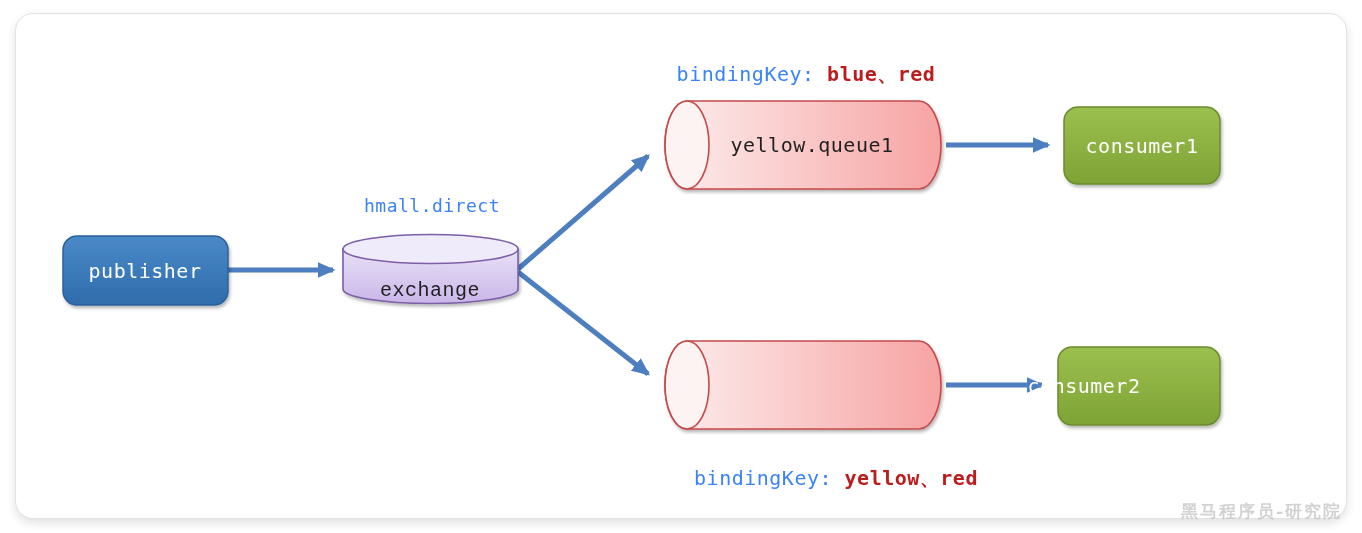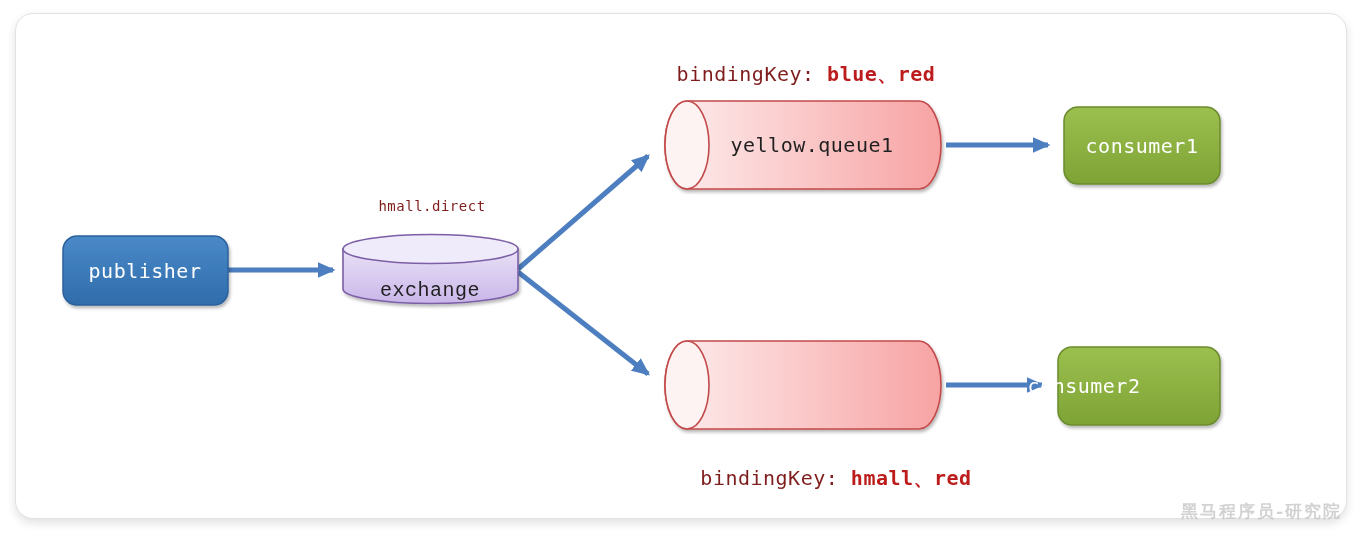--- a/index.html
+++ b/index.html
@@ -37,23 +37,23 @@
   .lbl {
     position: absolute;
     transform: translate(-50%, -50%);
     white-space: nowrap;
     font-size: 20px;
     line-height: 1;
     letter-spacing: 0.5px;
   }
   .lbl-white { color: #ffffff; }
   .lbl-dark  { color: #1f1f1f; }
-  .lbl-gray  { color: #7f1d1d; }
+  .lbl-gray  { color: #3b82f6; }
   .key-red   { color: #bd1c1c; font-weight: bold; }
-  .exchange-title { font-size: 14px; }
+  .exchange-title { font-size: 18px; }
   .watermark {
     position: absolute;
     right: 20px;
     bottom: 10px;
     font-family: "DejaVu Serif", serif;
     font-size: 17px;
     color: rgba(195,195,195,0.75);
     letter-spacing: 2px;
     font-weight: bold;
   }
@@ -125,21 +125,21 @@
   <div class="lbl lbl-dark" style="left:430px; top:291px;font-family:Liberation Mono, monospace;">exchange</div>
 
   <div class="lbl" style="left:806px; top:74px;">
     <span class="lbl-gray">bindingKey: </span><span class="key-red">blue、red</span>
   </div>
 
   <div class="lbl lbl-dark" style="left:812px; top:145px;">yellow.queue1</div>
 
 
   <div class="lbl" style="left:836px; top:478px;">
-    <span class="lbl-gray">bindingKey: </span><span class="key-red">hmall、red</span>
+    <span class="lbl-gray">bindingKey: </span><span class="key-red">yellow、red</span>
   </div>
 
   <div class="lbl lbl-white" style="left:1142px; top:146px;">consumer1</div>
 
   <div class="lbl lbl-white" style="left:1084px; top:386px;">consumer2</div>
 
   <div class="watermark">黑马程序员-研究院</div>
 
 </div>
 

